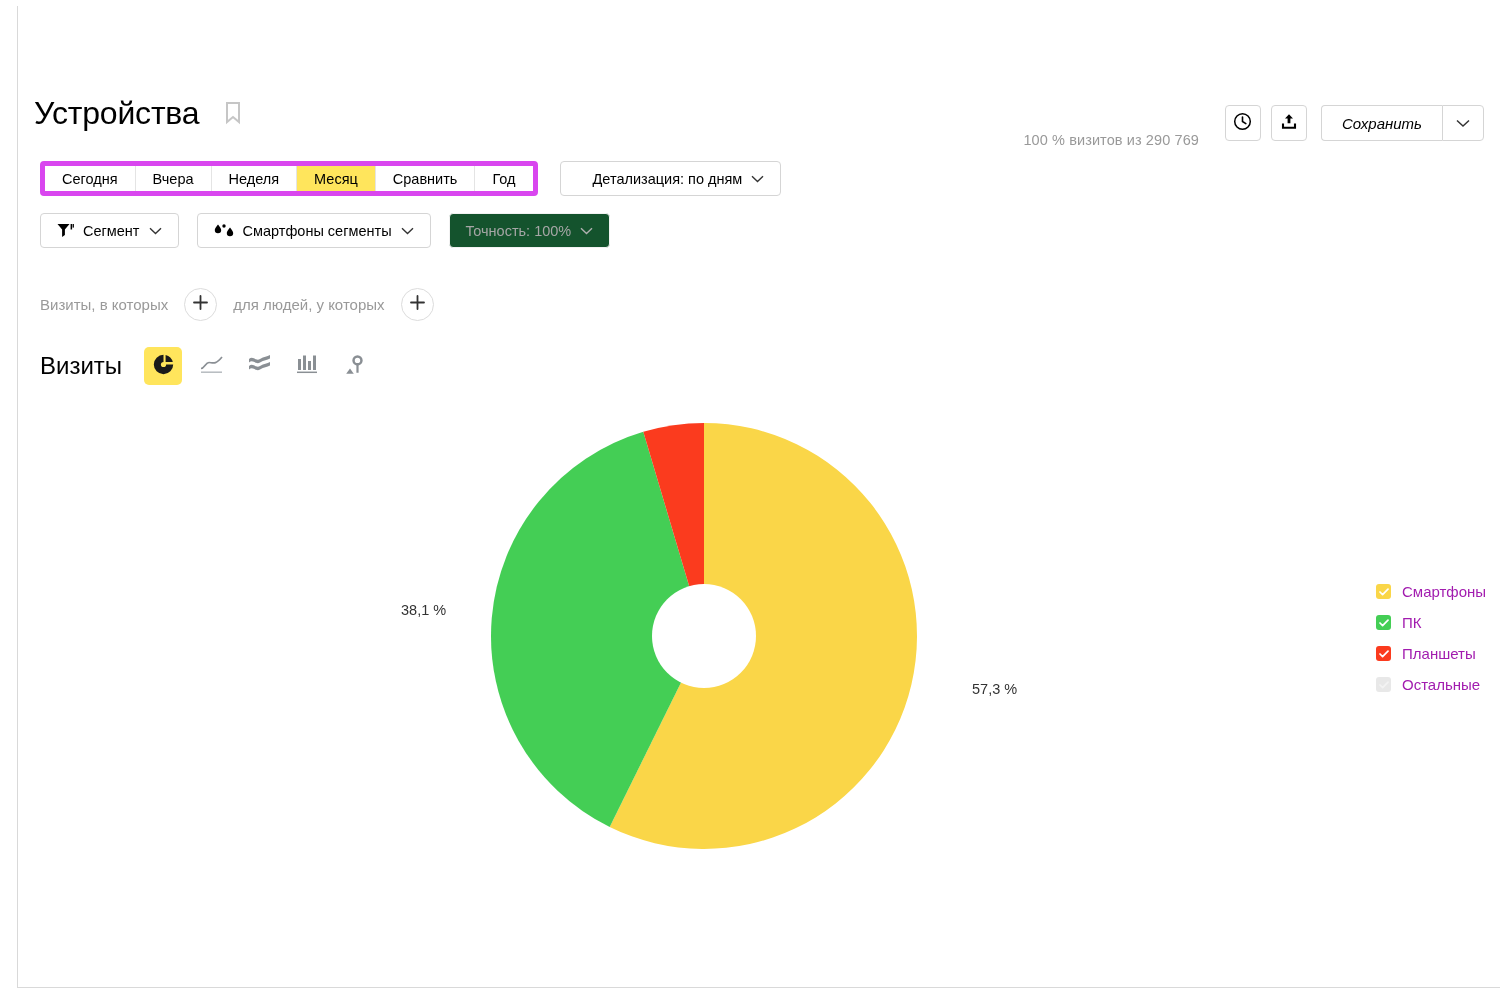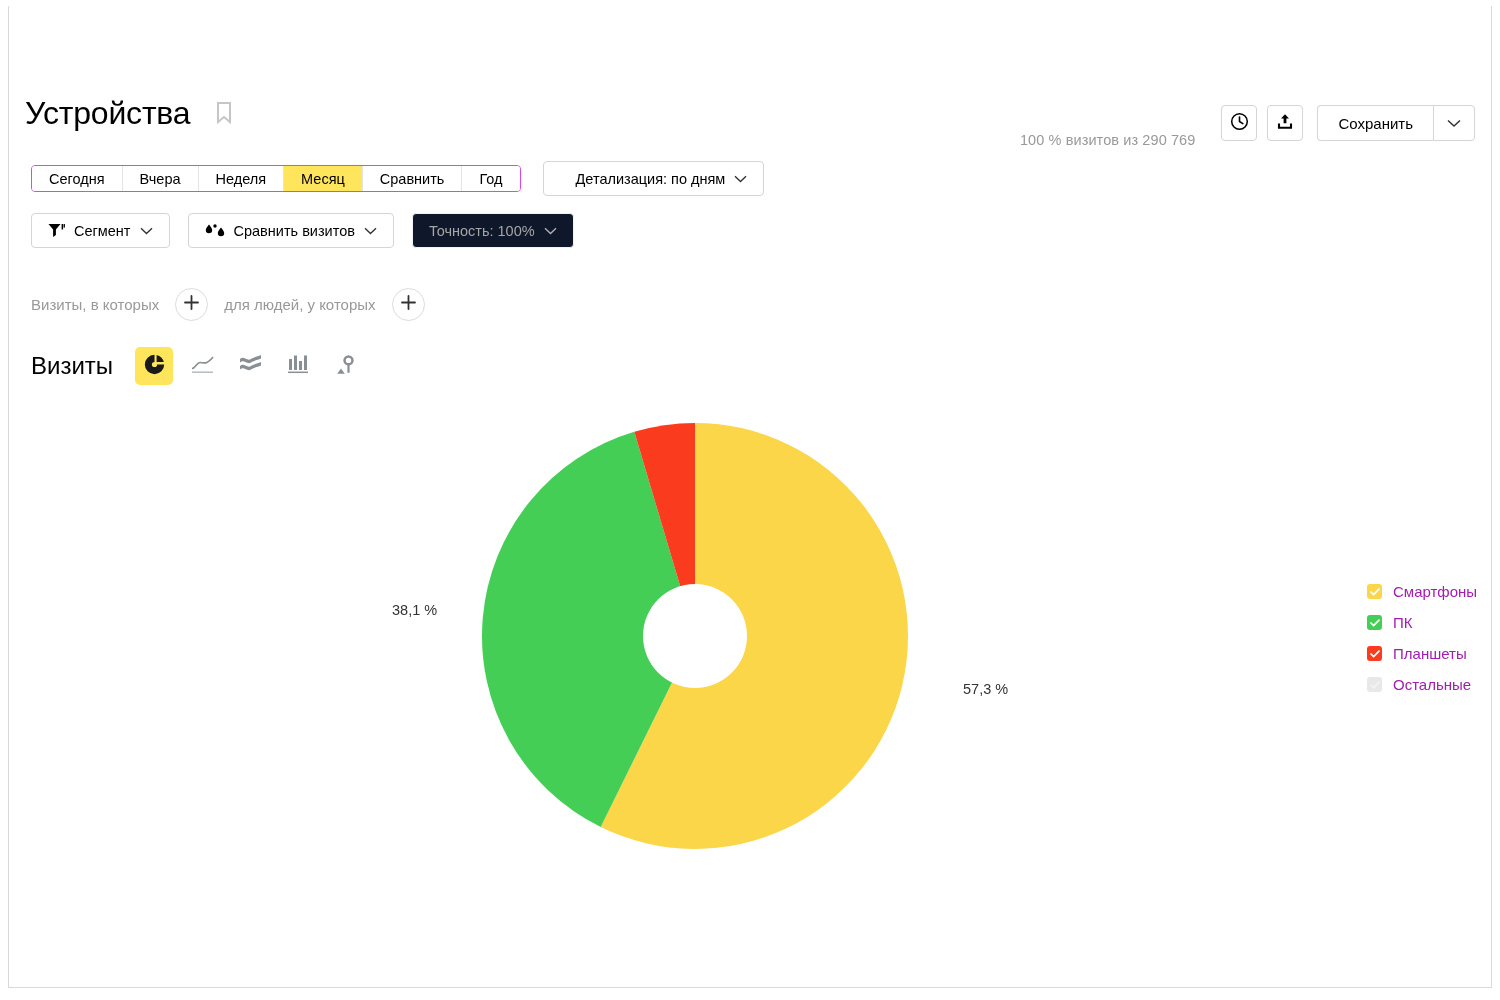--- a/index.html
+++ b/index.html
@@ -11,21 +11,21 @@
     width: 1500px;
     height: 1000px;
     font-family: "Liberation Sans", "DejaVu Sans", sans-serif;
     overflow: hidden;
     position: relative;
   }
 
   
   #page-frame {
     position: absolute;
-    left: 8px;
+    left: 17px;
     top: 6px;
     width: 1484px;
     height: 982px;
     background: #ffffff;
     border: 1px solid #d9d9d9;
     border-top: none;
     box-sizing: border-box;
     overflow: hidden;
   }
 
@@ -96,20 +96,21 @@
     border-right: none;
     border-radius: 4px 0 0 4px;
     background: #ffffff;
     font-size: 15px;
     color: #000;
     padding: 0 20px;
     display: flex;
     align-items: center;
     box-sizing: border-box;
     white-space: nowrap;
+    font-style: italic;
   }
   .save-caret {
     width: 42px;
     height: 36px;
     border: 1px solid #d5d5d5;
     border-radius: 0 4px 4px 0;
     background: #ffffff;
     display: flex;
     align-items: center;
     justify-content: center;
@@ -119,24 +120,24 @@
   
   .period-bar {
     position: absolute;
     left: 22px;
     top: 155px;
     display: flex;
     align-items: center;
   }
   .seg-group {
     display: flex;
-    border: 1px solid #d946ef;
+    border: 5px solid #d946ef;
     border-radius: 4px;
     overflow: hidden;
-    height: 27px;
+    height: 35px;
     background: #fff;
     box-sizing: border-box;
   }
   .seg-item {
     padding: 0 17px;
     height: 100%;
     display: flex;
     align-items: center;
     font-size: 14.5px;
     color: #000;
@@ -173,21 +174,21 @@
     position: absolute;
     left: 22px;
     top: 207px;
     display: flex;
     align-items: center;
   }
   .segment-bar .pill { margin-right: 18px; }
   .pill .lead-icon { margin-right: 9px; display: flex; align-items: center; }
   .pill .caret { margin-left: 9px; display: flex; align-items: center; }
   .pill.disabled {
-    background: #0f172a;
+    background: #14532d;
     border-color: #f2f2f2;
     color: #a6a6a6;
   }
 
   
   .filter-row {
     position: absolute;
     left: 22px;
     top: 280px;
     display: flex;
@@ -362,21 +363,21 @@
     </div>
 
     <div class="pill">
       <span class="lead-icon">
         <svg width="20" height="16" viewBox="0 0 20 16">
           <path d="M4 1.5c2 2.6 3.2 4.1 3.2 5.6A3.2 3.2 0 0 1 4 10.3 3.2 3.2 0 0 1 .8 7.1C.8 5.6 2 4.1 4 1.5z" fill="#000"></path>
           <path d="M16 4.5c2 2.6 3.2 4.1 3.2 5.6A3.2 3.2 0 0 1 16 13.3a3.2 3.2 0 0 1-3.2-3.2c0-1.5 1.2-3 3.2-5.6z" fill="#000"></path>
           <circle cx="10" cy="3" r="1.7" fill="#000"></circle>
         </svg>
       </span>
-      <span>Сравнить визитов</span>
+      <span>Смартфоны сегменты</span>
       <span class="caret">
         <svg width="13" height="8" viewBox="0 0 13 8">
           <path d="M1 1.3L6.5 6.5 12 1.3" fill="none" stroke="#333" stroke-width="1.4"></path>
         </svg>
       </span>
     </div>
 
     <div class="pill disabled">
       <span>Точность: 100%</span>
       <span class="caret">

